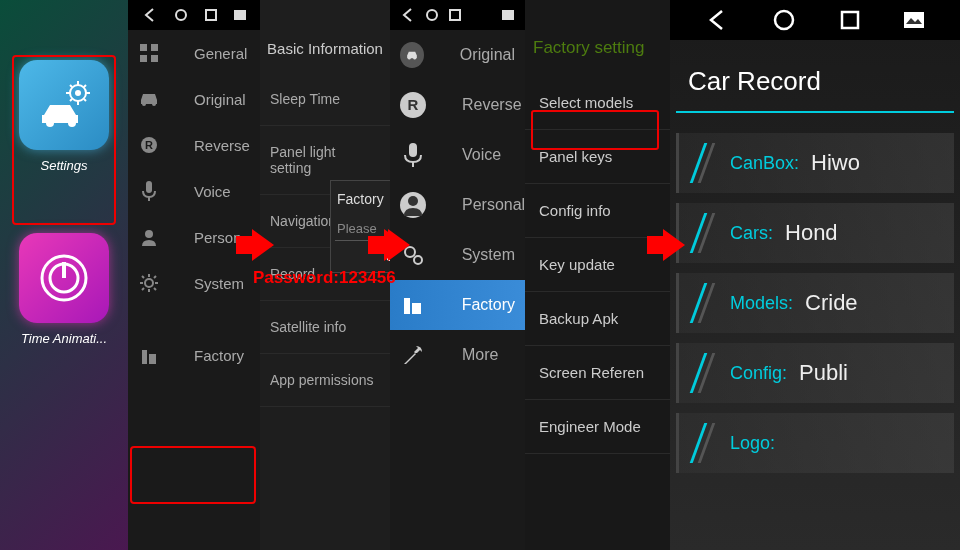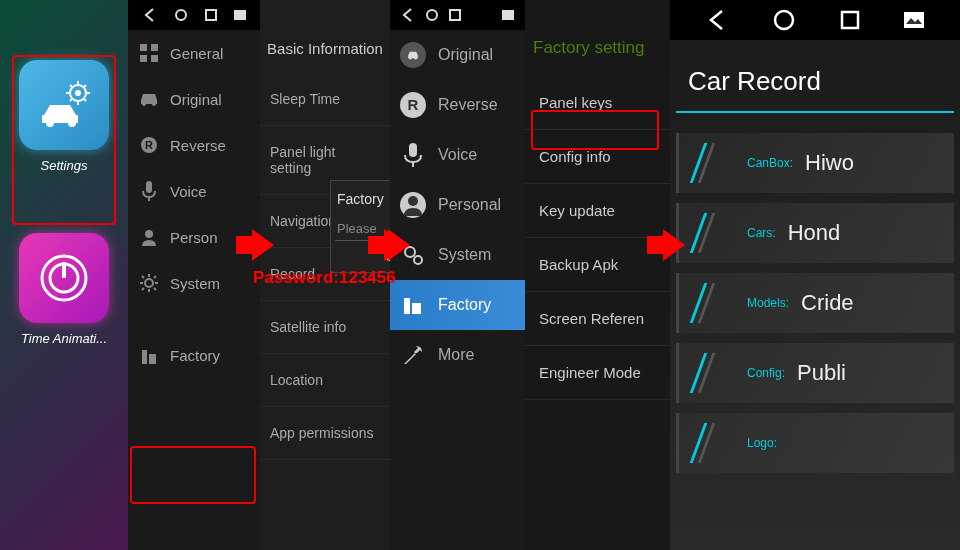--- a/index.html
+++ b/index.html
@@ -10,21 +10,21 @@
 .app-icon { width: 90px; height: 90px; border-radius: 18px; display: flex; align-items: center; justify-content: center; margin-bottom: 8px; }
 .app-icon.settings { background: linear-gradient(135deg, #4db8e8, #2b8cc4); box-shadow: 0 0 12px rgba(77,184,232,0.6); }
 .app-icon.boot { background: linear-gradient(135deg, #e838b8, #a818b8); box-shadow: 0 0 12px rgba(232,56,184,0.6); margin-top: 50px; }
 .app-label { color: #fff; font-size: 13px; text-align: center; margin-bottom: 10px; }
 .red-outline1 { position: absolute; top: 55px; left: 12px; width: 104px; height: 170px; border: 2px solid #e00; border-radius: 4px; }
 
 
 .panel2 { width: 132px; height: 550px; background: #1a1a1a; position: relative; }
 .nav-bar { height: 30px; display: flex; align-items: center; justify-content: space-around; padding: 0 6px; background: #000; }
 .sidebar-list { }
-.sidebar-item { display: flex; align-items: center; padding: 12px 10px; color: #aaa; font-size: 15px; }
+.sidebar-item { display: flex; align-items: center; padding: 12px 10px; color: #aaa; font-size: 15px; gap: 24px; }
 .sidebar-item .sicon { width: 22px; height: 22px; margin-right: 10px; display: flex; align-items: center; justify-content: center; }
 .red-outline2 { position: absolute; bottom: 46px; left: 2px; width: 126px; height: 58px; border: 2px solid #e00; border-radius: 4px; }
 
 
 .panel3 { width: 130px; height: 550px; background: #1e1e1e; position: relative; }
 .panel3-title { color: #ccc; font-size: 15px; padding: 40px 6px 16px; text-align: center; }
 .info-item { color: #aaa; font-size: 14px; padding: 18px 10px; border-bottom: 1px solid #2a2a2a; }
 .factory-dialog { position: absolute; top: 180px; left: 70px; width: 90px; background: #222; border: 1px solid #444; padding: 6px 4px; }
 .factory-dialog .dtitle { color: #ddd; font-size: 14px; padding: 4px 2px 10px; }
 .factory-dialog .dfield { color: #888; font-size: 13px; padding: 4px 2px; border-bottom: 1px solid #555; }
@@ -44,21 +44,21 @@
 .red-outline5 { position: absolute; top: 110px; left: 6px; width: 128px; height: 40px; border: 2px solid #e00; border-radius: 3px; }
 
 
 .panel6 { width: 290px; height: 550px; background: linear-gradient(180deg, #1a1a1a 0%, #2a2a2a 100%); position: relative; }
 .nav-bar6 { height: 40px; display: flex; align-items: center; justify-content: space-around; padding: 0 14px; background: #000; }
 .car-title { color: #fff; font-size: 26px; padding: 26px 18px 14px; }
 .cyan-divider { height: 2px; background: #00ccdd; margin: 0 6px 20px; }
 .car-row { display: flex; align-items: center; height: 60px; padding: 0 8px; margin: 10px 6px; background: linear-gradient(90deg, rgba(60,60,60,0.3), rgba(80,80,80,0.4)); border-left: 3px solid #444; position: relative; }
 .car-row .slash { position: absolute; left: 18px; top: 10px; width: 3px; height: 40px; background: #00ccdd; transform: skewX(-20deg); }
 .car-row .slash2 { left: 26px; background: #555; }
-.car-label { color: #00ccdd; font-size: 12px; margin-left: 60px; flex: 0 0 auto; }
+.car-label { color: #00ccdd; font-size: 18px; margin-left: 43px; flex: 0 0 auto; }
 .car-value { color: #eee; font-size: 22px; margin-left: 12px; }
 .arrow-body { position: absolute; width: 18px; height: 18px; background: #ff0000; z-index: 19; }
 .arrow-tri { position: absolute; width: 0; height: 0; border-top: 16px solid transparent; border-bottom: 16px solid transparent; border-left: 22px solid #ff0000; z-index: 20; }
 
 svg { display: block; }
 </style>
 </head>
 <body>
 
 <div class="panel1">
@@ -199,21 +199,20 @@
   <div class="arrow-tri" style="top:229px; left:124px;"></div>
 </div>
 
 <div class="panel3">
   <div class="panel3-title">Basic Information</div>
   <div class="info-item">Sleep Time</div>
   <div class="info-item">Panel light setting</div>
   <div class="info-item">Navigation</div>
   <div class="info-item">Record</div>
   <div class="info-item">Satellite info</div>
-  <div class="info-item">Location</div>
   <div class="info-item">App permissions</div>
   <div class="factory-dialog">
     <div class="dtitle">Factory</div>
     <div class="dfield">Please</div>
     <div class="dbtn">CAN</div>
   </div>
   <div class="password-overlay">Password:123456</div>
   <div class="arrow-body" style="top:236px; left:108px;"></div>
   <div class="arrow-tri" style="top:229px; left:124px;"></div>
 </div>
@@ -305,20 +304,21 @@
       </span>
       <span>More</span>
     </div>
   <div class="arrow-body" style="top:236px; left:-18px;"></div>
   <div class="arrow-tri" style="top:229px; left:-2px;"></div>
 </div>
 
 <div class="panel5">
   <div class="panel5-title">Factory setting</div>
   <div class="red-outline5"></div>
+  <div class="factory-item">Select models</div>
   <div class="factory-item">Panel keys</div>
   <div class="factory-item">Config info</div>
   <div class="factory-item">Key update</div>
   <div class="factory-item">Backup Apk</div>
   <div class="factory-item">Screen Referen</div>
   <div class="factory-item">Engineer Mode</div>
   <div class="arrow-body" style="top:236px; left:122px;"></div>
   <div class="arrow-tri" style="top:229px; left:138px;"></div>
 </div>
 

